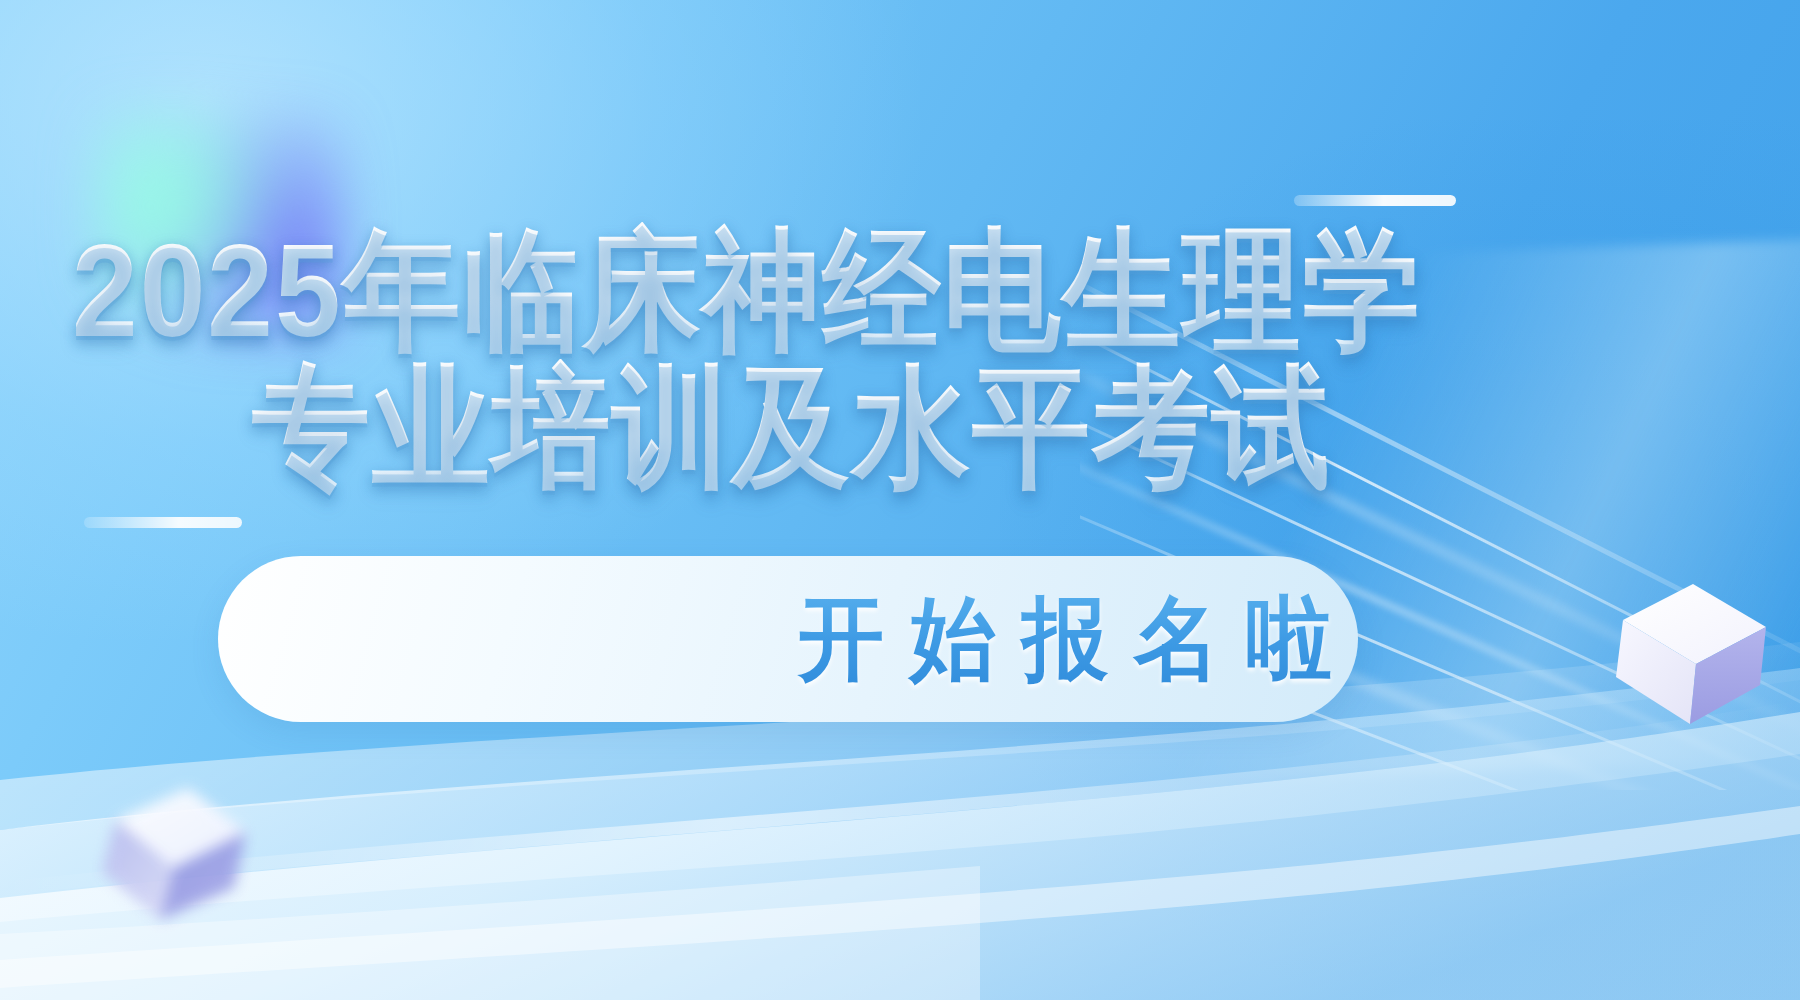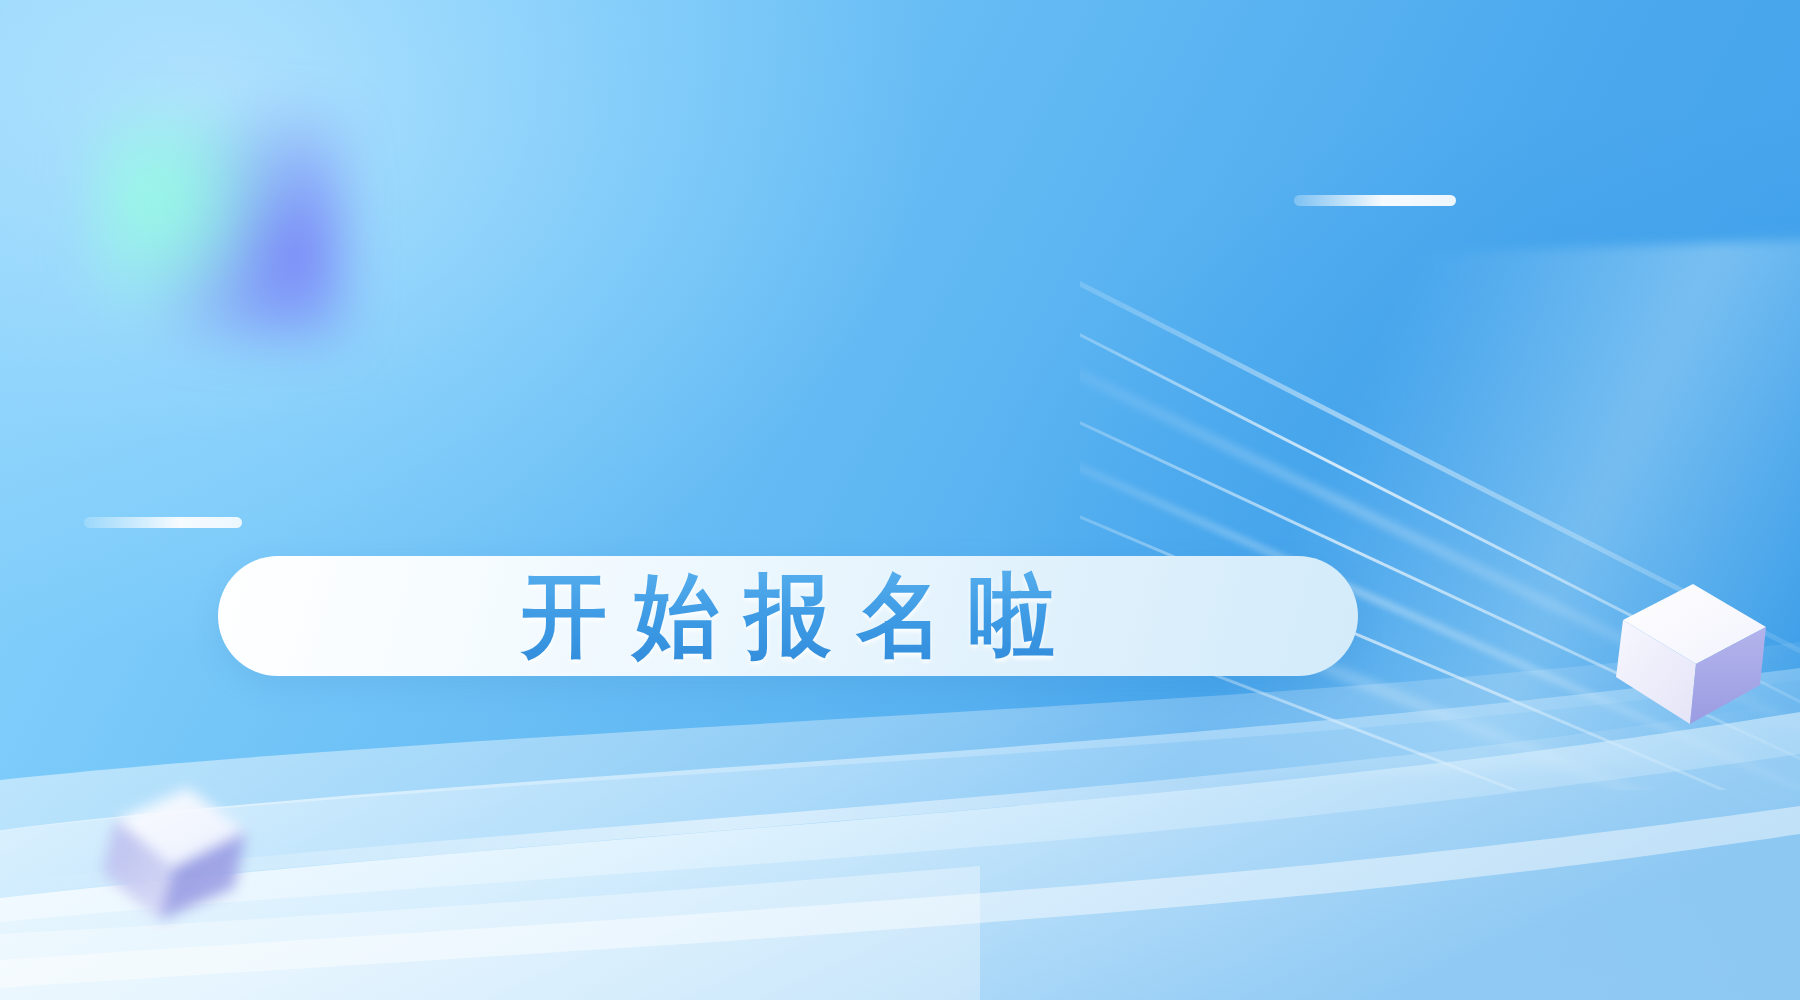--- a/index.html
+++ b/index.html
@@ -107,25 +107,25 @@
     transform:scaleY(1.12);
     transform-origin:left top;
     background:linear-gradient(180deg,#ffffff 0%,#ffffff 55%,#e2f2fd 100%);
     -webkit-background-clip:text;background-clip:text;color:transparent;
     -webkit-text-fill-color:transparent;
     filter:drop-shadow(0 4px 6px rgba(45,115,180,.30));
   }
 
   
   .cta{
-    position:absolute;left:218px;top:556px;width:1140px;height:120px;
+    position:absolute;left:218px;top:556px;width:1140px;height:166px;
     border-radius:83px;
     background:linear-gradient(106deg,#ffffff 0%,#f4fbff 26%,#e6f4fd 58%,#d3ebfa 100%);
     box-shadow:0 10px 30px rgba(40,110,175,.12);
-    display:flex;align-items:center;justify-content:center;
+    display:flex;align-items:center;justify-content:flex-end;
   }
   .cta-text{
     font-size:86px;font-weight:900;letter-spacing:26px;text-indent:26px;
     background:linear-gradient(180deg,#5cb3ef 0%,#3d9ae4 52%,#2f8ada 100%);
     -webkit-background-clip:text;background-clip:text;
     color:transparent;-webkit-text-fill-color:transparent;
     filter:drop-shadow(0 3px 2px rgba(255,255,255,.9));
     white-space:nowrap;
     transform:scaleY(1.06);
   }
@@ -231,18 +231,22 @@
           <stop offset="0%" stop-color="#8e92e0"></stop>
             <stop offset="100%" stop-color="#a9ace9"></stop>
         </linearGradient>
       </defs>
       <polygon points="30,40 102,8 160,52 88,88" fill="url(#bTop)"></polygon>
       <polygon points="30,40 88,88 74,140 16,92" fill="url(#bLeft)"></polygon>
       <polygon points="88,88 160,52 148,108 74,140" fill="url(#bFront)"></polygon>
     </svg>
   </div>
 
+  <div class="title-wrap">
+    <div class="tline tline-1">2025年临床神经电生理学</div>
+    <div class="tline tline-2">专业培训及水平考试</div>
+  </div>
 
   <div class="cta">
     <span class="cta-text">开始报名啦</span>
   </div>
 
 </div>
 
 </body></html>

